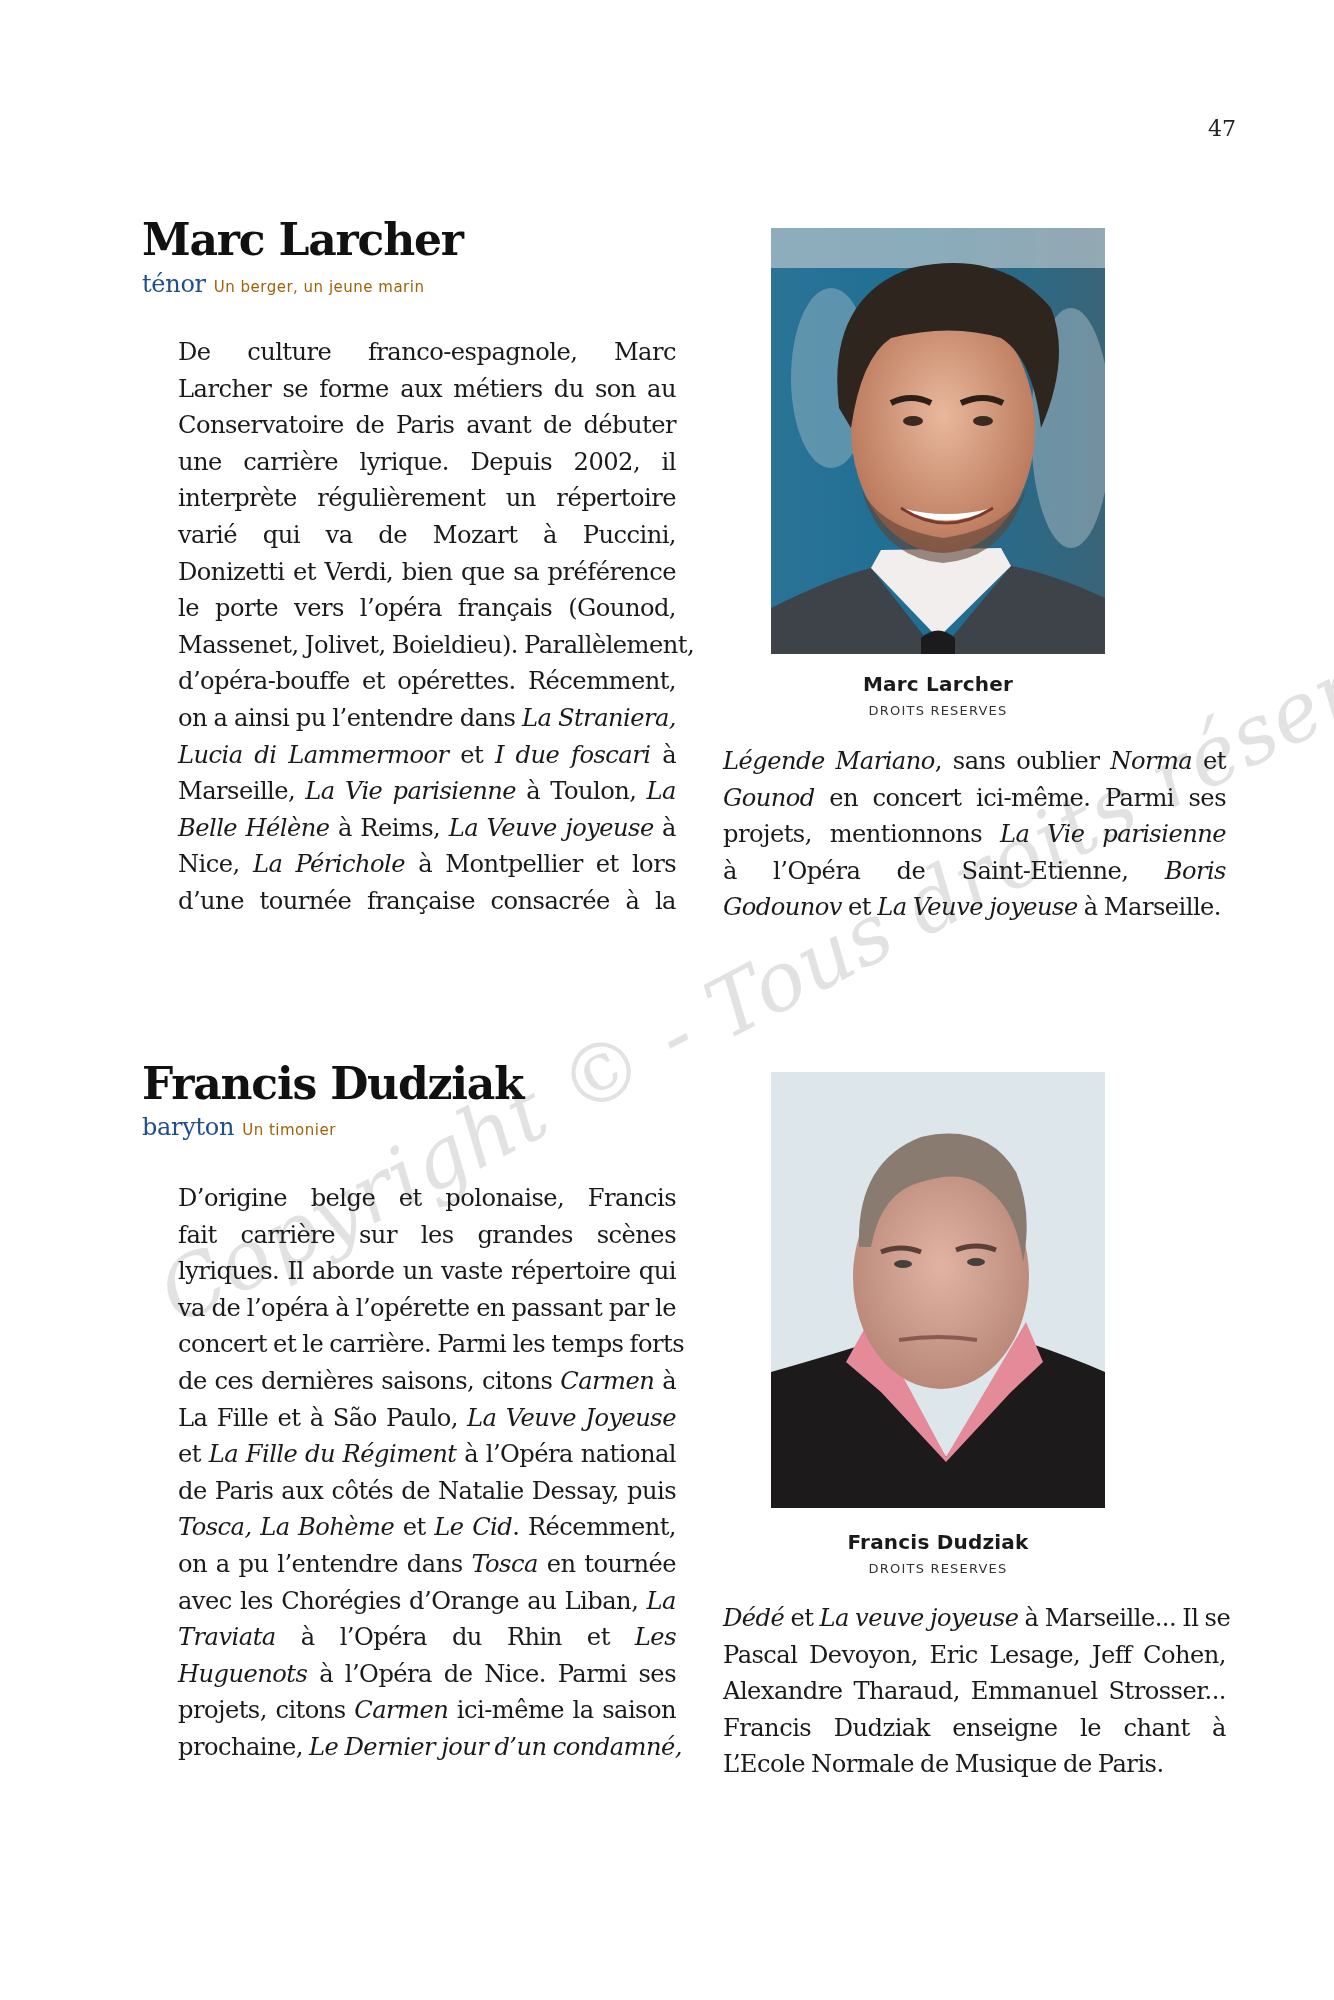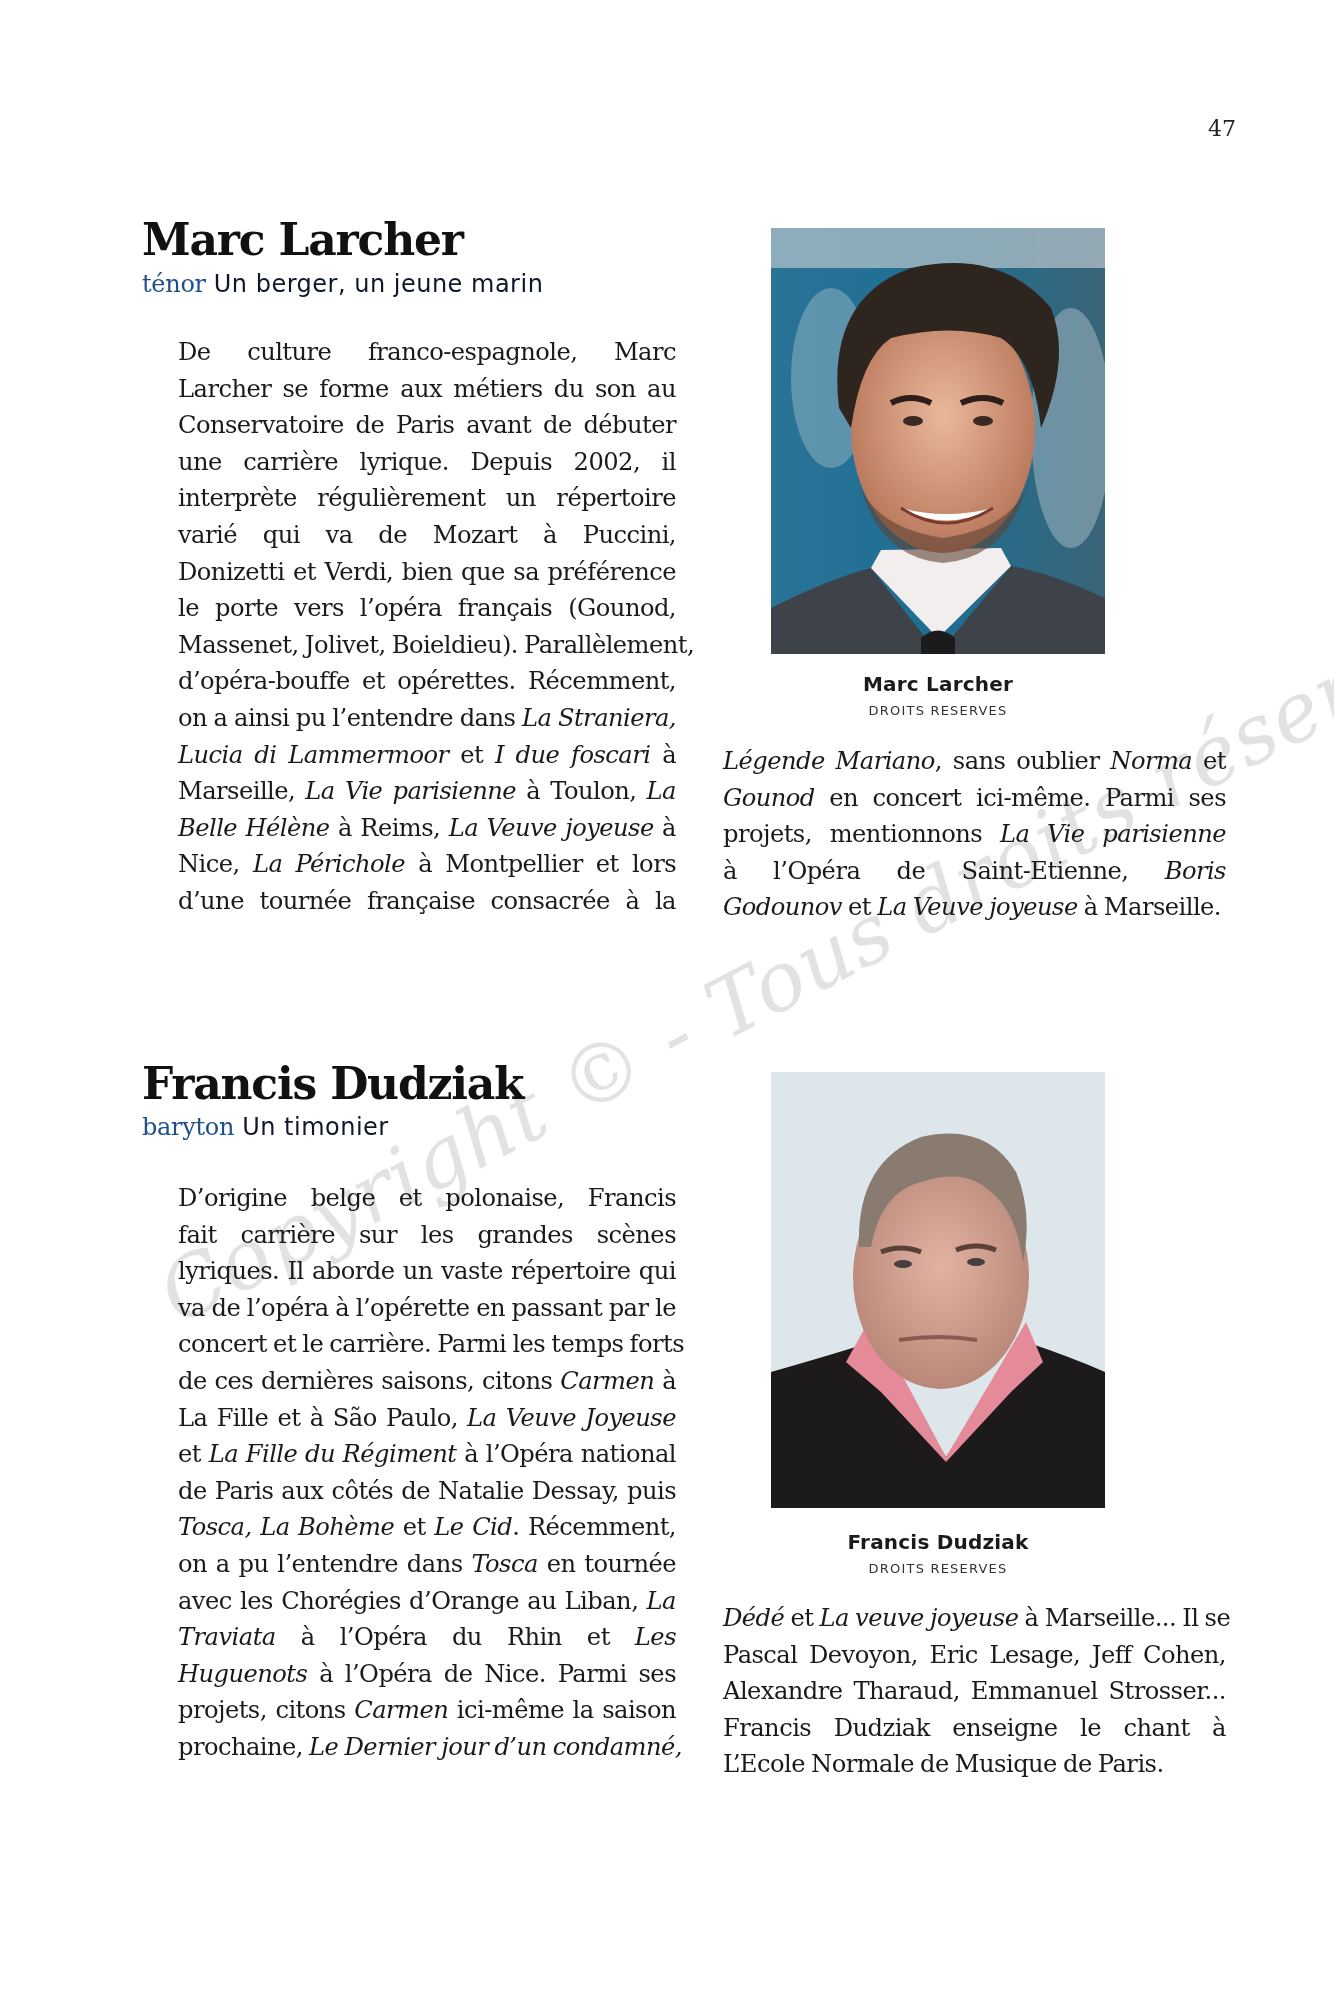--- a/index.html
+++ b/index.html
@@ -1,21 +1,21 @@
 <!DOCTYPE html>
 <html><head>
 <meta charset="utf-8">
 <style>
   html, body { margin: 0; padding: 0; background: #ffffff; }
   body { width: 1334px; height: 2000px; position: relative; overflow: hidden; color: #1a1a1a; }
   .page-number { position: absolute; top: 116px; left: 1208px; font-family: "DejaVu Serif", serif; font-size: 22px; color: #222; }
   .name-title { position: absolute; left: 142px; font-family: "DejaVu Serif", serif; font-weight: bold; font-size: 44px; letter-spacing: -1.2px; color: #111; margin: 0; line-height: 1; }
   .role-line { position: absolute; left: 142px; white-space: nowrap; line-height: 1; }
   .voice { font-family: "DejaVu Serif", serif; font-size: 24px; color: #1f4e8c; letter-spacing: -0.3px; }
-  .role { font-family: "DejaVu Sans", sans-serif; font-size: 24px; color: #0f172a; margin-left: 8px; letter-spacing: 0.5px; }
+  .role { font-family: "DejaVu Sans", sans-serif; font-size: 15px; color: #a16207; margin-left: 8px; letter-spacing: 0.5px; }
   .body-col { position: absolute; font-family: "DejaVu Serif", serif; font-size: 24.2px; line-height: 36.6px; text-align: justify; color: #1a1a1a; letter-spacing: -0.55px; word-spacing: -1px; margin-left: 36px; }
   .body-col .ln { display: block; height: 36.6px; white-space: nowrap; text-align-last: justify; text-align: justify; overflow: visible; }
   .body-col .ln.last { text-align-last: left; }
   .body-col i { font-style: italic; }
   .photo { position: absolute; left: 771px; width: 334px; overflow: hidden; }
   .caption-name { position: absolute; left: 683px; width: 510px; text-align: center; font-family: "DejaVu Sans", sans-serif; font-weight: bold; font-size: 20px; color: #1a1a1a; letter-spacing: 0.2px; }
   .caption-rights { position: absolute; left: 683px; width: 510px; text-align: center; font-family: "DejaVu Sans", sans-serif; font-size: 13px; color: #333; letter-spacing: 1.2px; }
   .watermark { position: absolute; left: 100px; top: 985px; width: 1160px; text-align: center; font-family: "DejaVu Serif", serif; font-style: italic; font-size: 82px; color: rgba(150,150,150,0.28); transform: rotate(-27.5deg); transform-origin: center center; white-space: nowrap; pointer-events: none; letter-spacing: 1px; }
 </style>
 </head>

